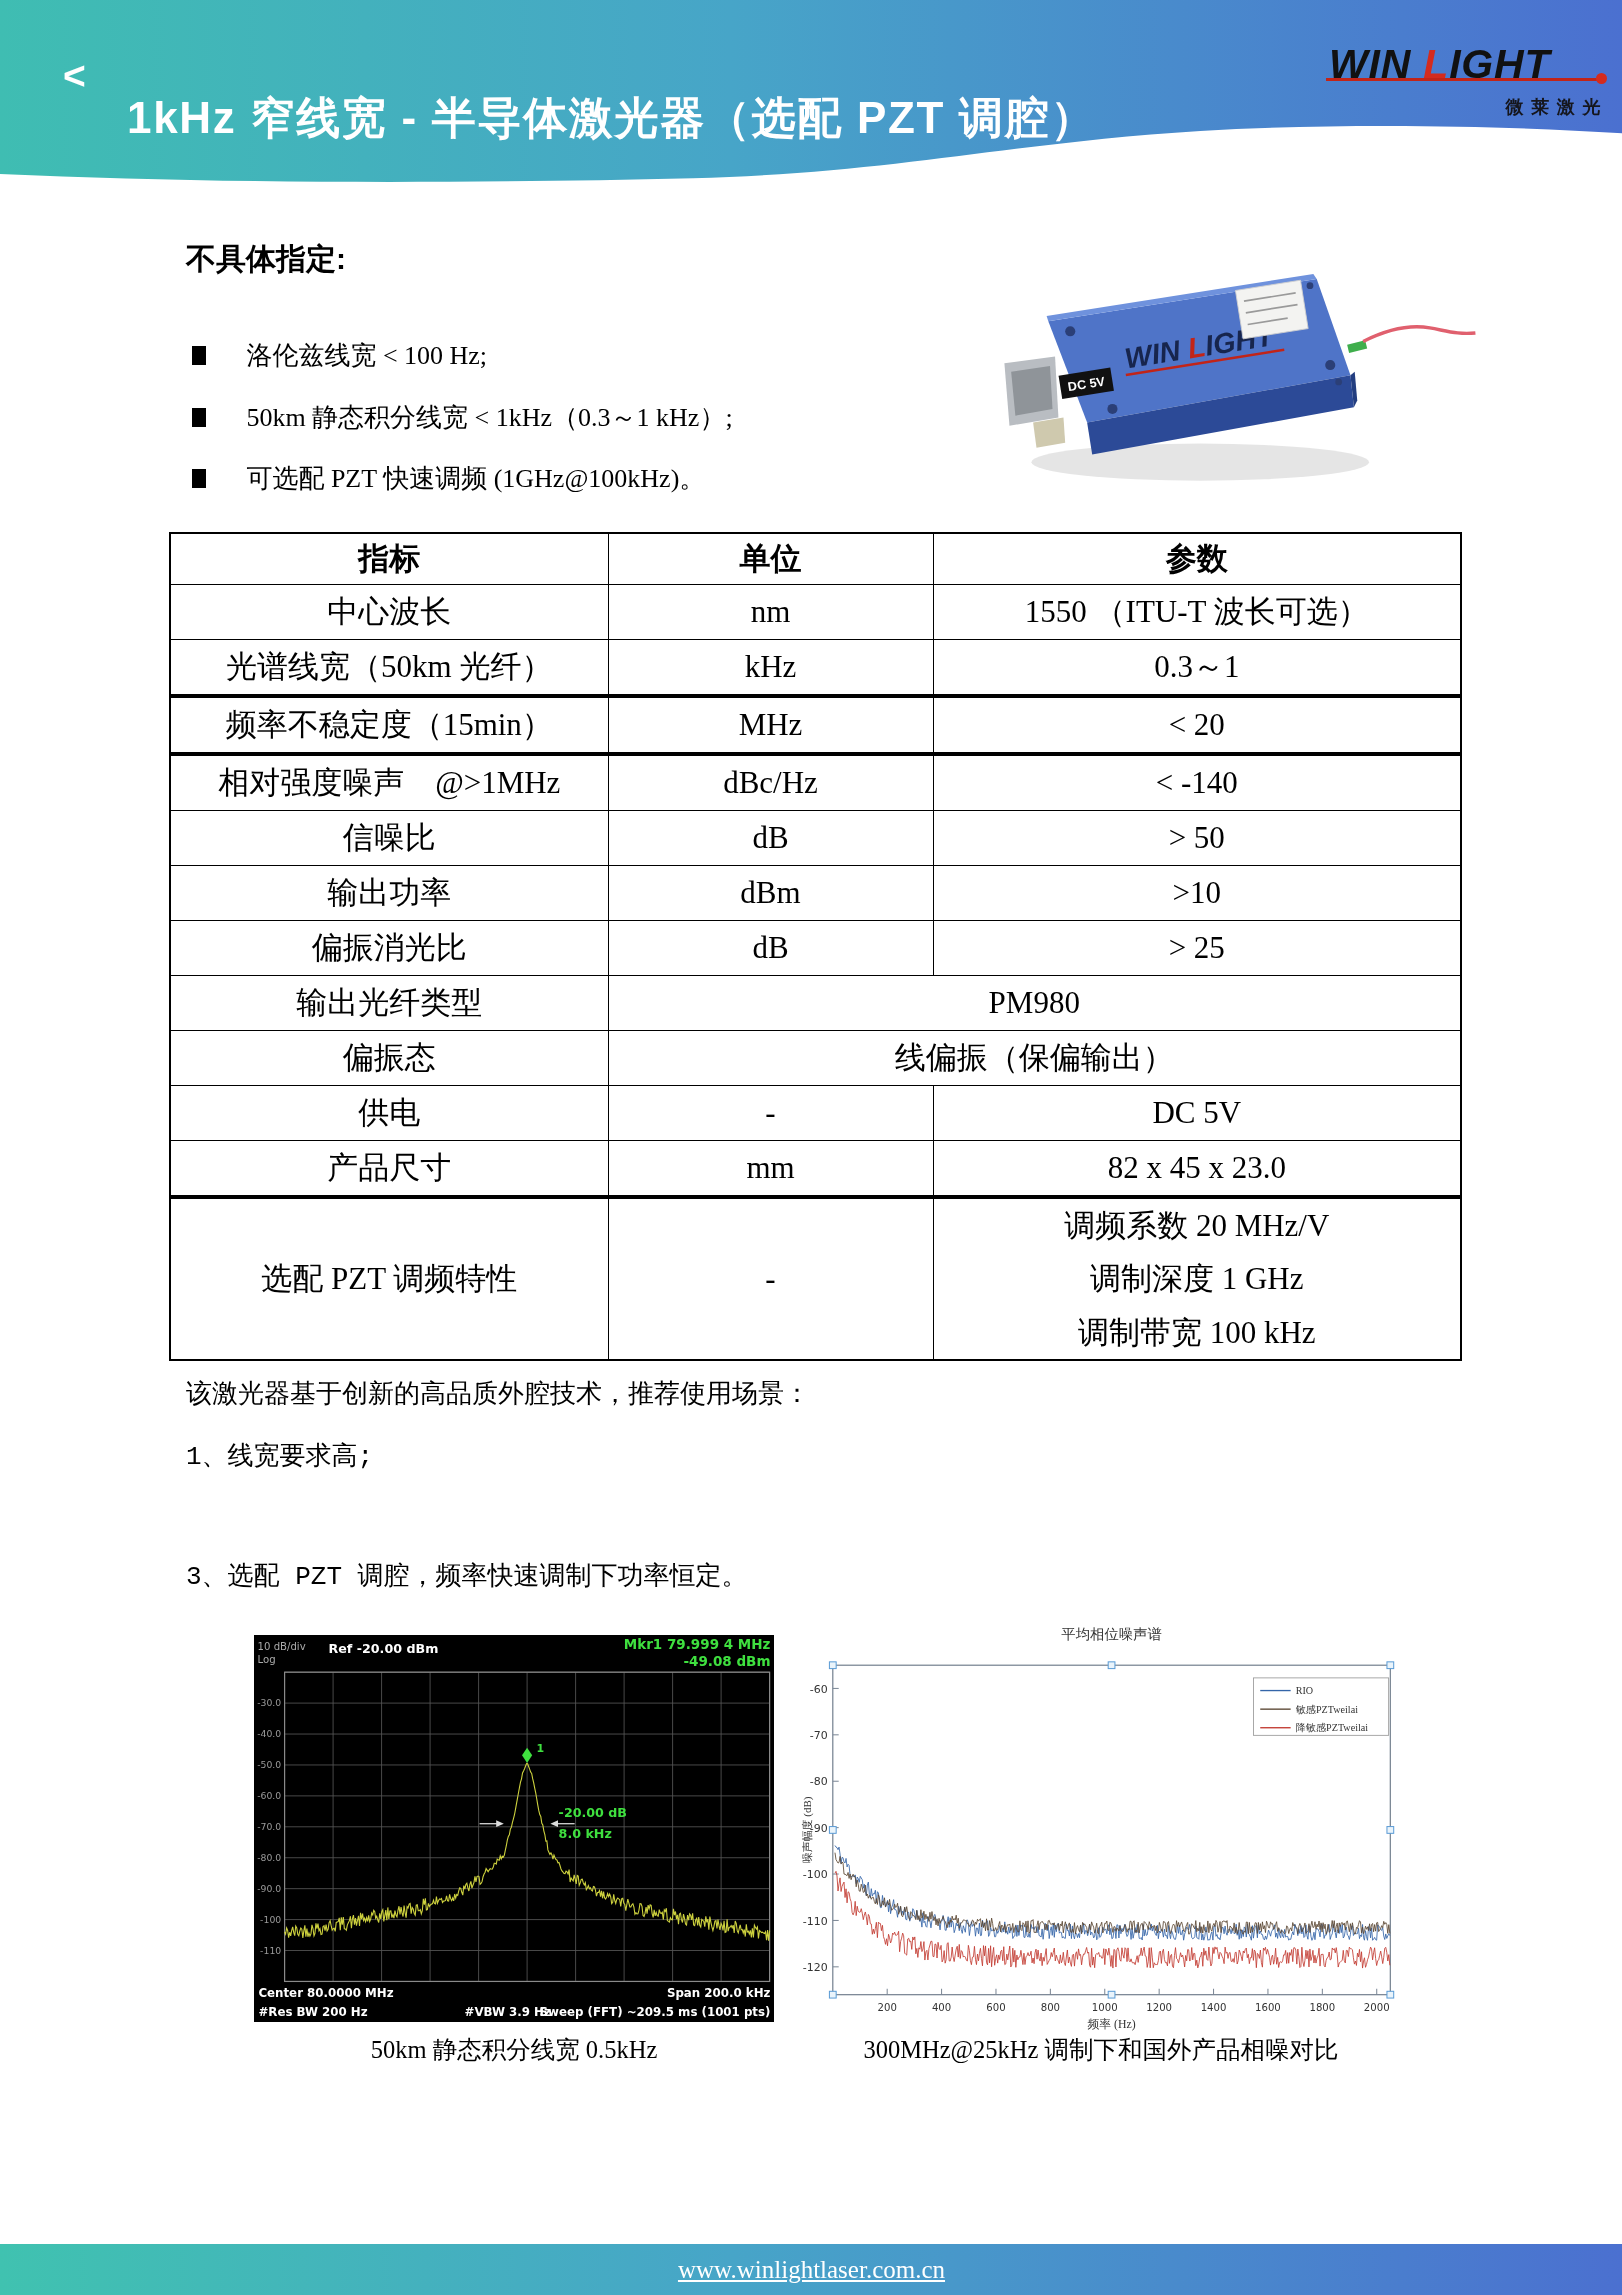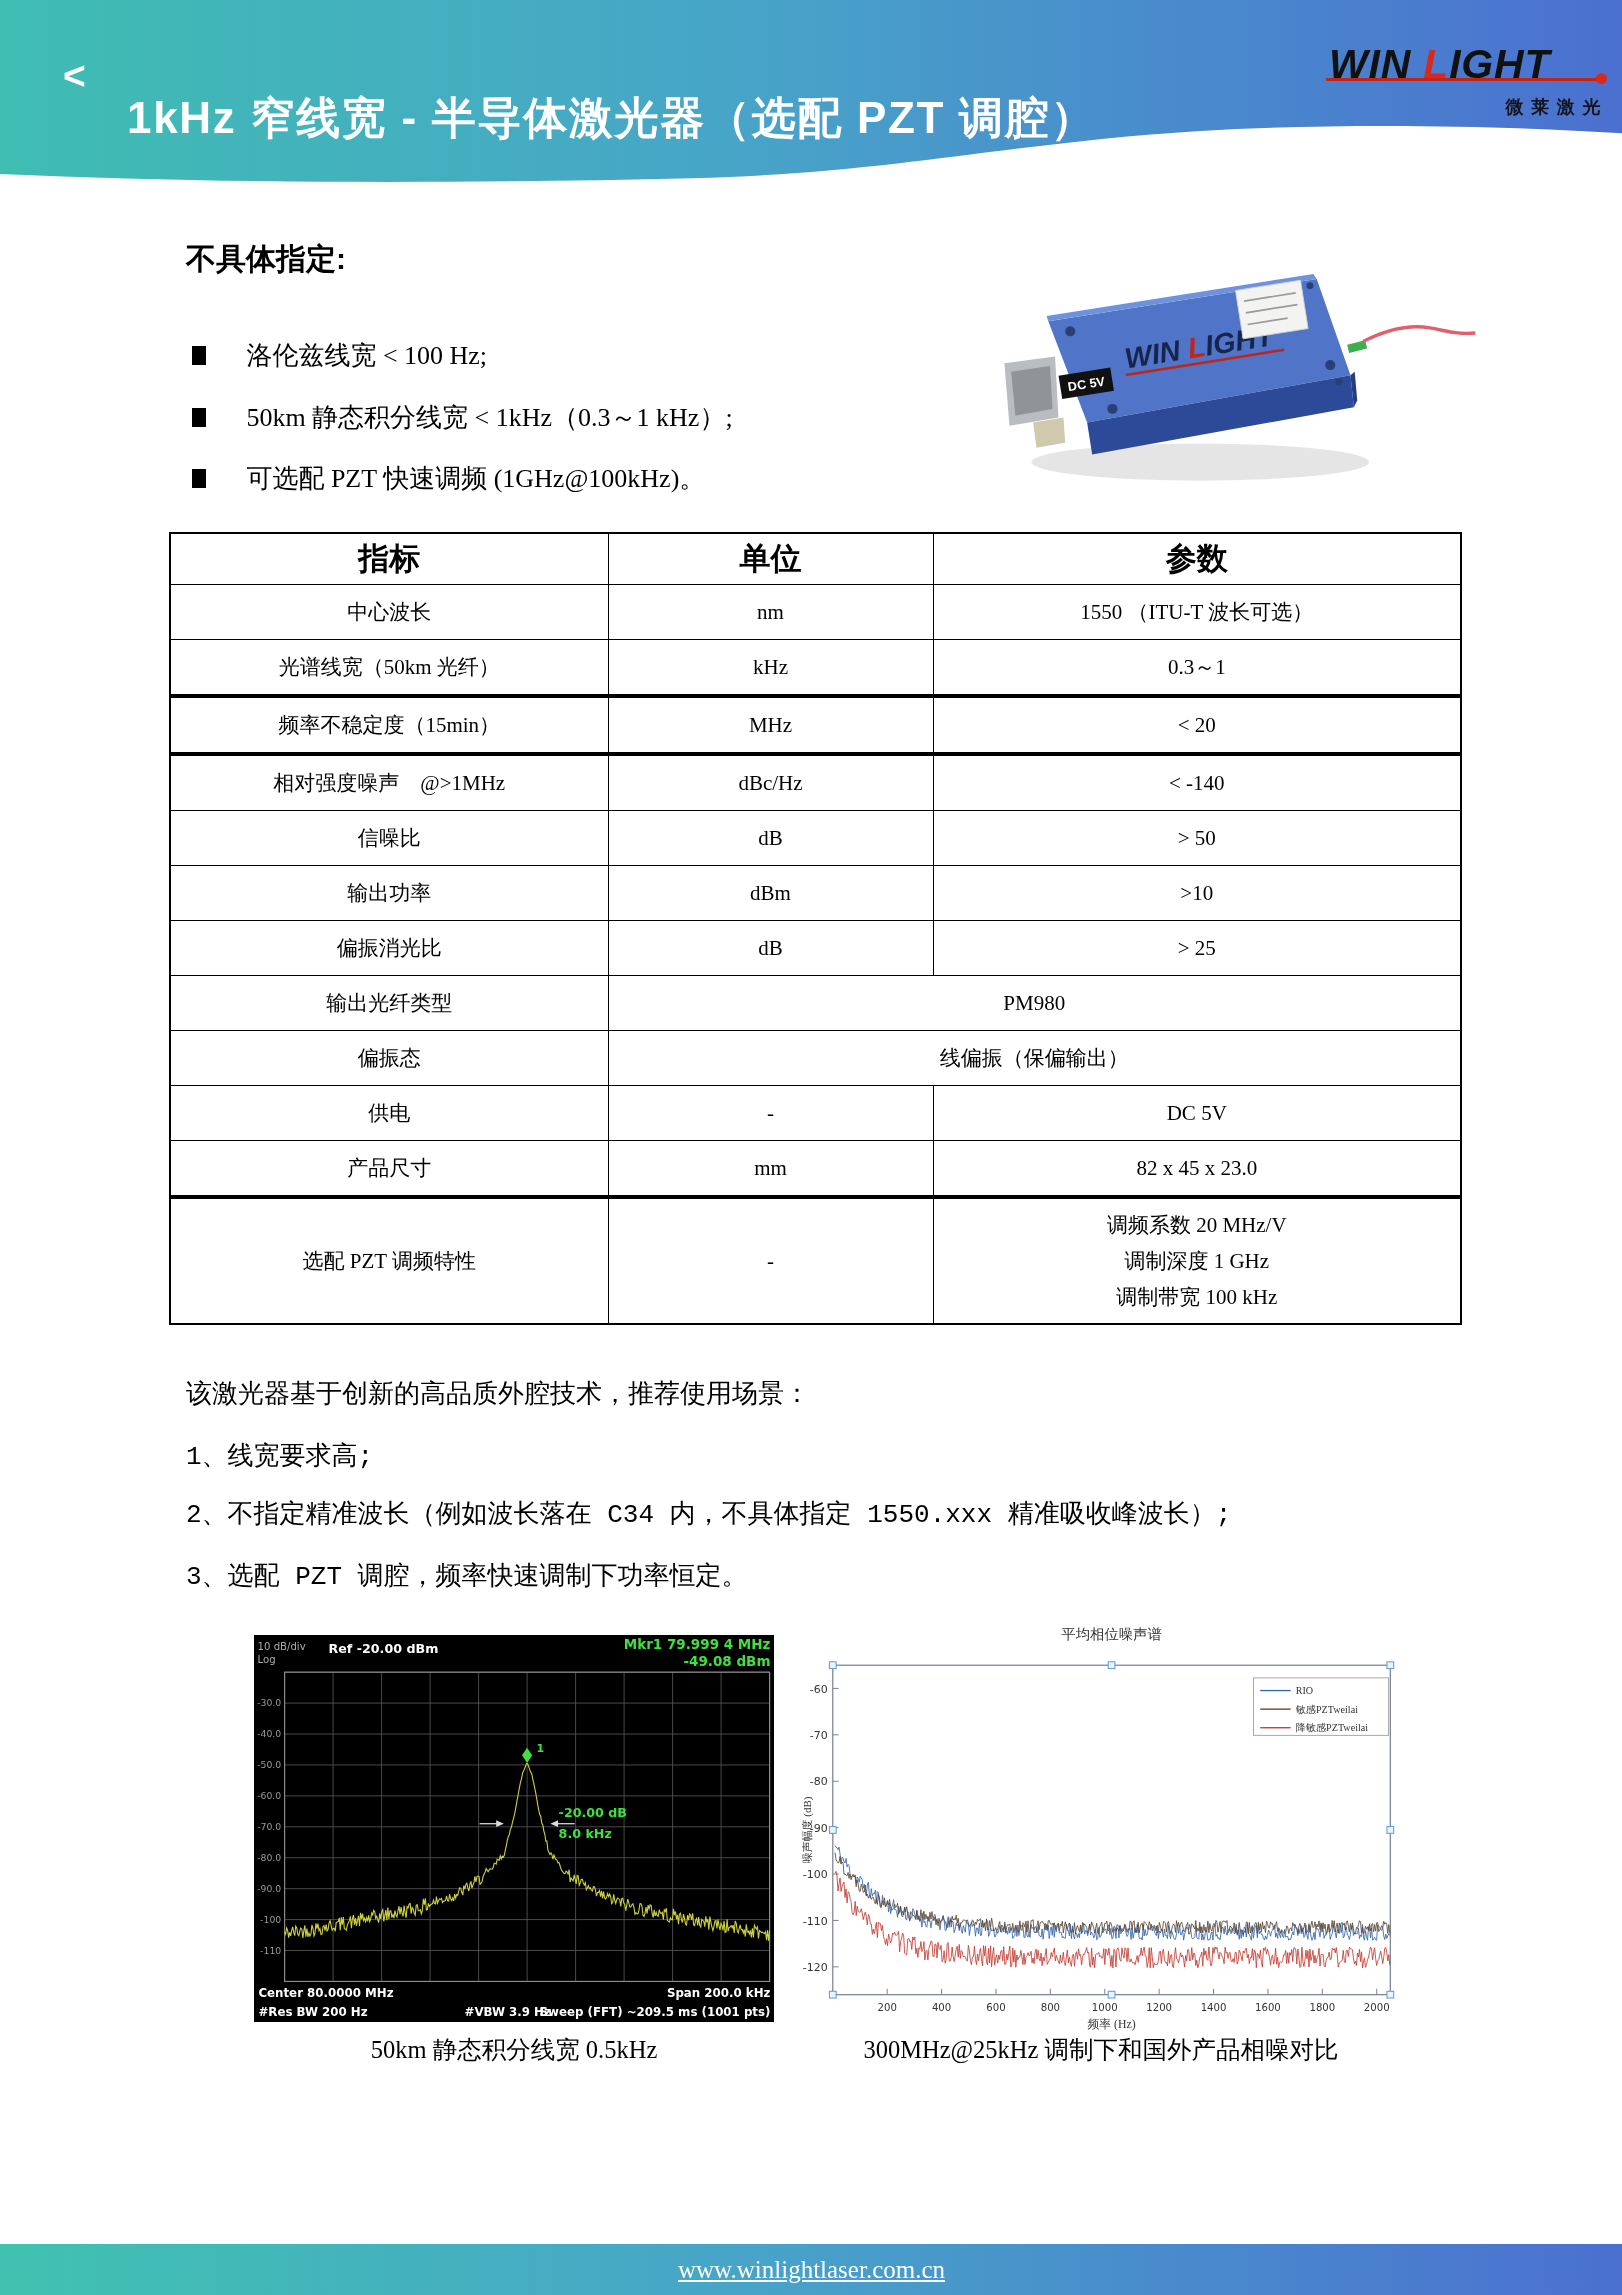--- a/index.html
+++ b/index.html
@@ -24,21 +24,21 @@
   .feat-head{position:absolute;left:186px;top:239px;font-family:"Liberation Sans",sans-serif;
              font-weight:bold;font-size:30px;color:#000;}
   .bullet{position:absolute;left:192px;display:flex;align-items:center;font-size:26px;}
   .bullet .sq{width:14.4px;height:18.6px;background:#000;margin-right:40px;flex:none;}
   
   .photo{position:absolute;left:989px;top:230px;width:490px;height:287px;}
   
   .spec{position:absolute;left:169px;top:532px;}
   table.spec-t{border-collapse:collapse;table-layout:fixed;width:1291px;border:2.5px solid #000;}
   table.spec-t th,table.spec-t td{border:1.7px solid #000;text-align:center;vertical-align:middle;
-        font-size:21px;padding:0 6.8px;}
+        font-size:31px;padding:0 6.8px;}
   table.spec-t th{font-weight:bold;font-size:31px;height:50px;}
   table.spec-t td{height:54px;}
   tr.thick td{border-bottom-width:4.2px;}
   td.multi div{line-height:1.72;}
   
   .usage{position:absolute;left:186px;font-family:Liberation Mono, monospace;font-size:26px;color:#000;}
   
   .spec-chart{position:absolute;left:254px;top:1635px;width:520px;height:387px;background:#000;}
   .noise-chart{position:absolute;left:799px;top:1610px;width:604px;height:423px;background:#fff;}
   .caption{position:absolute;top:2033px;text-align:center;font-size:24.5px;}
@@ -205,21 +205,20 @@
               <div>调制深度 1 GHz</div>
               <div>调制带宽  100 kHz</div>
             </td>
           </tr>
         </tbody>
     </table>
   </div>
 
   <div class="usage" style="top:1376px;">该激光器基于创新的高品质外腔技术，推荐使用场景：</div>
   <div class="usage" style="top:1438px;">1、线宽要求高;</div>
-  <div class="usage" style="top:1496px;">2、不指定精准波长（例如波长落在 C34 内，不具体指定 1550.xxx 精准吸收峰波长）;</div>
   <div class="usage" style="top:1558px;">3、选配 PZT 调腔，频率快速调制下功率恒定。</div>
 
   <svg class="spec-chart" id="spec-svg" viewBox="0 0 615 458">
       <rect x="0" y="0" width="615" height="458" fill="#000"></rect>
       <g>
         <line x1="36" y1="44" x2="36" y2="410" stroke="#565656" stroke-width="1"></line>
         <line x1="36" y1="44" x2="610" y2="44" stroke="#565656" stroke-width="1"></line>
         <line x1="93.4" y1="44" x2="93.4" y2="410" stroke="#565656" stroke-width="1"></line>
         <line x1="36" y1="80.6" x2="610" y2="80.6" stroke="#565656" stroke-width="1"></line>
         <line x1="150.8" y1="44" x2="150.8" y2="410" stroke="#565656" stroke-width="1"></line>

